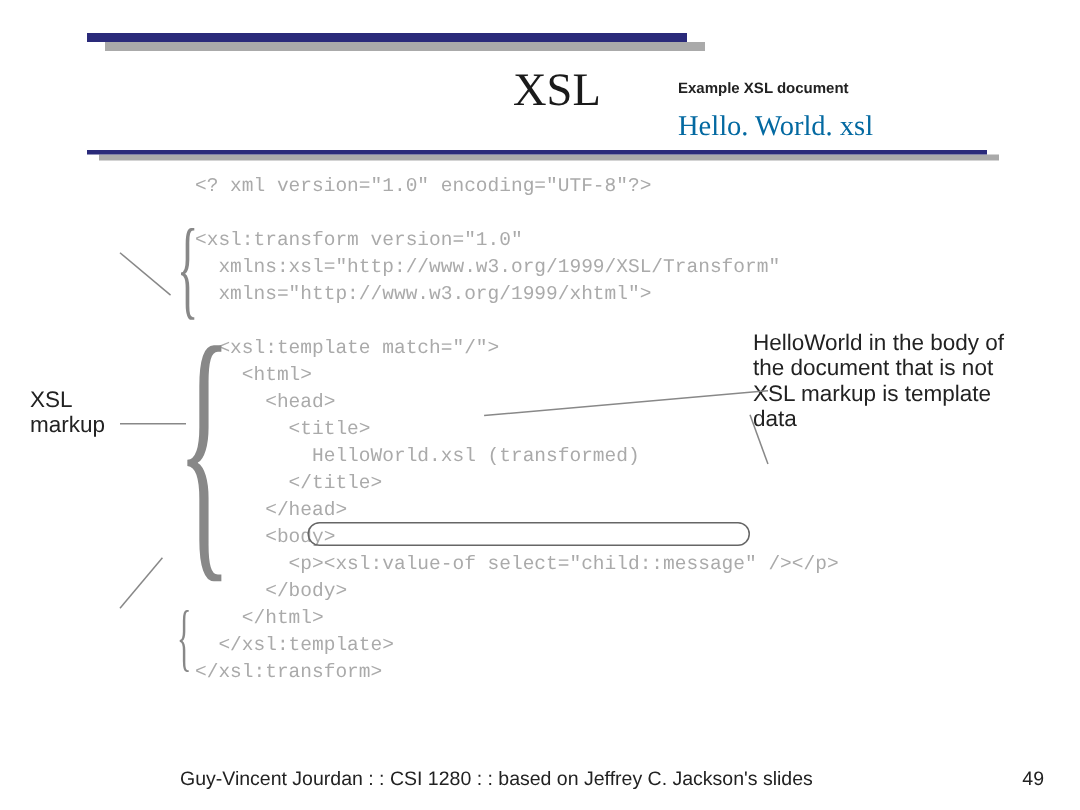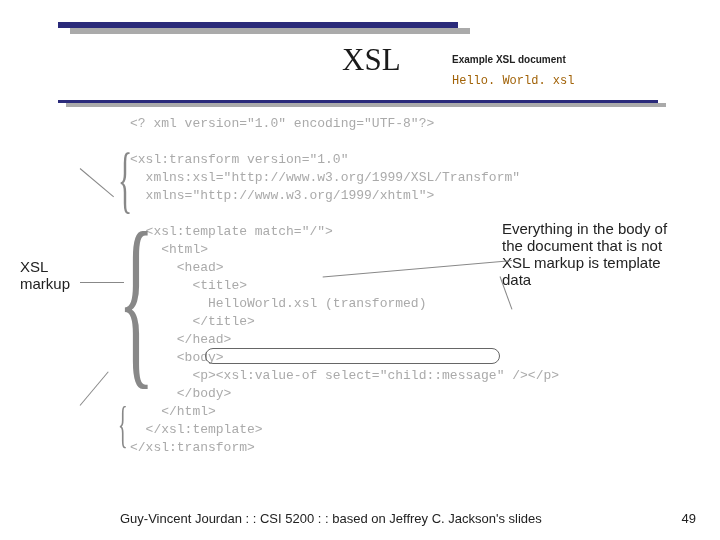--- a/index.html
+++ b/index.html
@@ -40,23 +40,23 @@
     top: 54px;
     left: 452px;
     font-size: 10px;
     font-weight: bold;
     color: #222;
   }
   .filename {
     position: absolute;
     top: 74px;
     left: 452px;
-    font-family: Liberation Mono, monospace;
-    font-size: 12px;
-    color: #a16207;
+    font-family: Liberation Serif, serif;
+    font-size: 19px;
+    color: #0369a1;
   }
   .hr2 {
     position: absolute;
     top: 100px;
     left: 58px;
     width: 600px;
     height: 3px;
     background: #2a2a7a;
   }
   .hr2-sh {
@@ -178,20 +178,20 @@
 <div class="brace b1">{</div>
 <div class="brace b2">{</div>
 <div class="brace b3">{</div>
 
 <div class="line l1"></div>
 <div class="line l2"></div>
 <div class="line l3"></div>
 
 <div class="callout-left">XSL markup</div>
 
-<div class="callout-right">Everything in the body of the document that is not XSL markup is template data</div>
+<div class="callout-right">HelloWorld in the body of the document that is not XSL markup is template data</div>
 <div class="arrow-right ar1"></div>
 <div class="arrow-right ar2"></div>
 
 <div class="highlight-box"></div>
 
-<div class="footer">Guy-Vincent Jourdan : : CSI 5200 : : based on Jeffrey C. Jackson's slides</div>
+<div class="footer">Guy-Vincent Jourdan : : CSI 1280 : : based on Jeffrey C. Jackson's slides</div>
 <div class="pagenum">49</div>
 
 </body></html>

